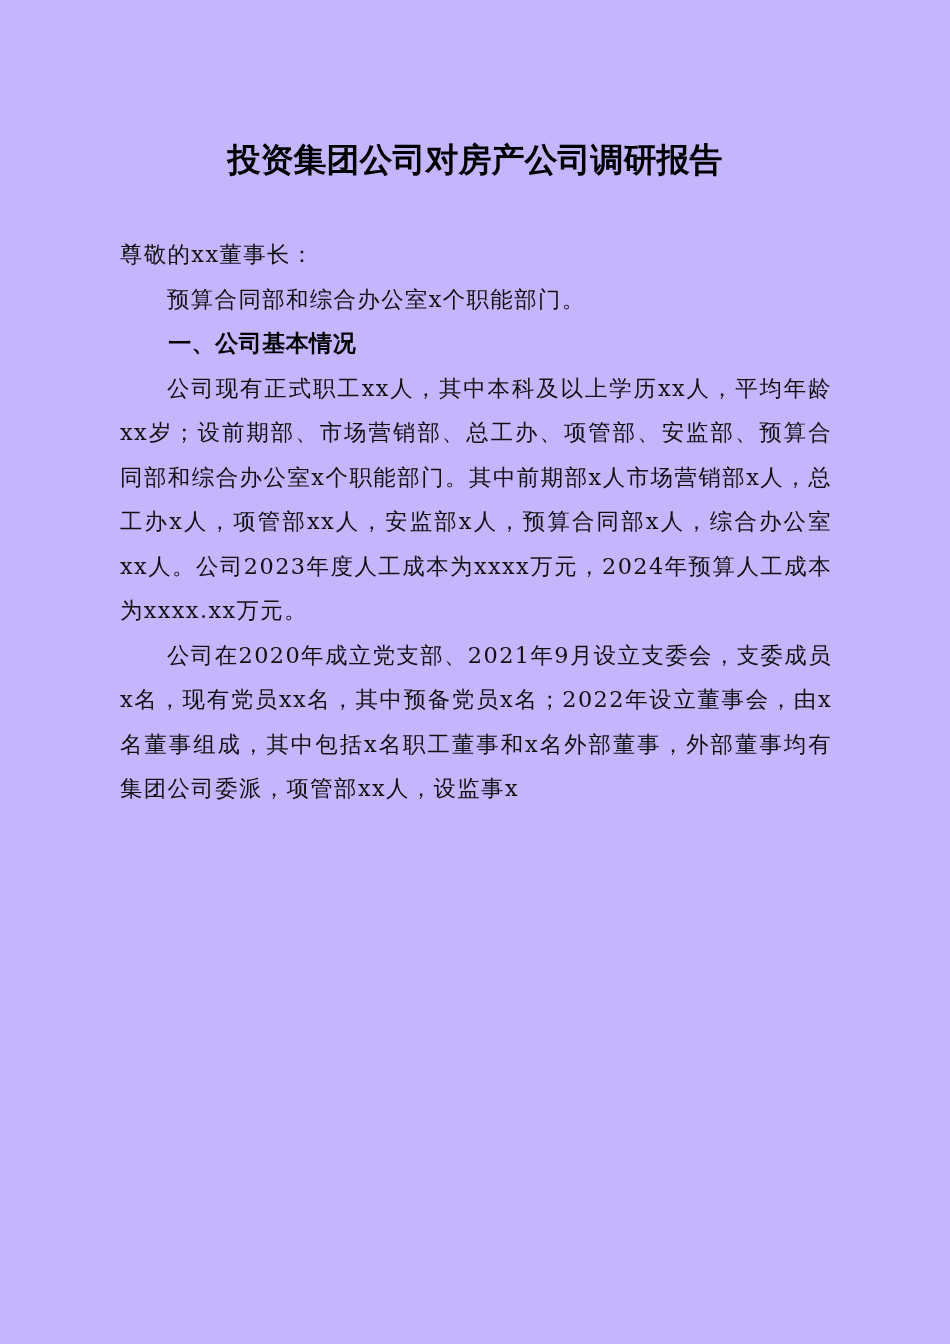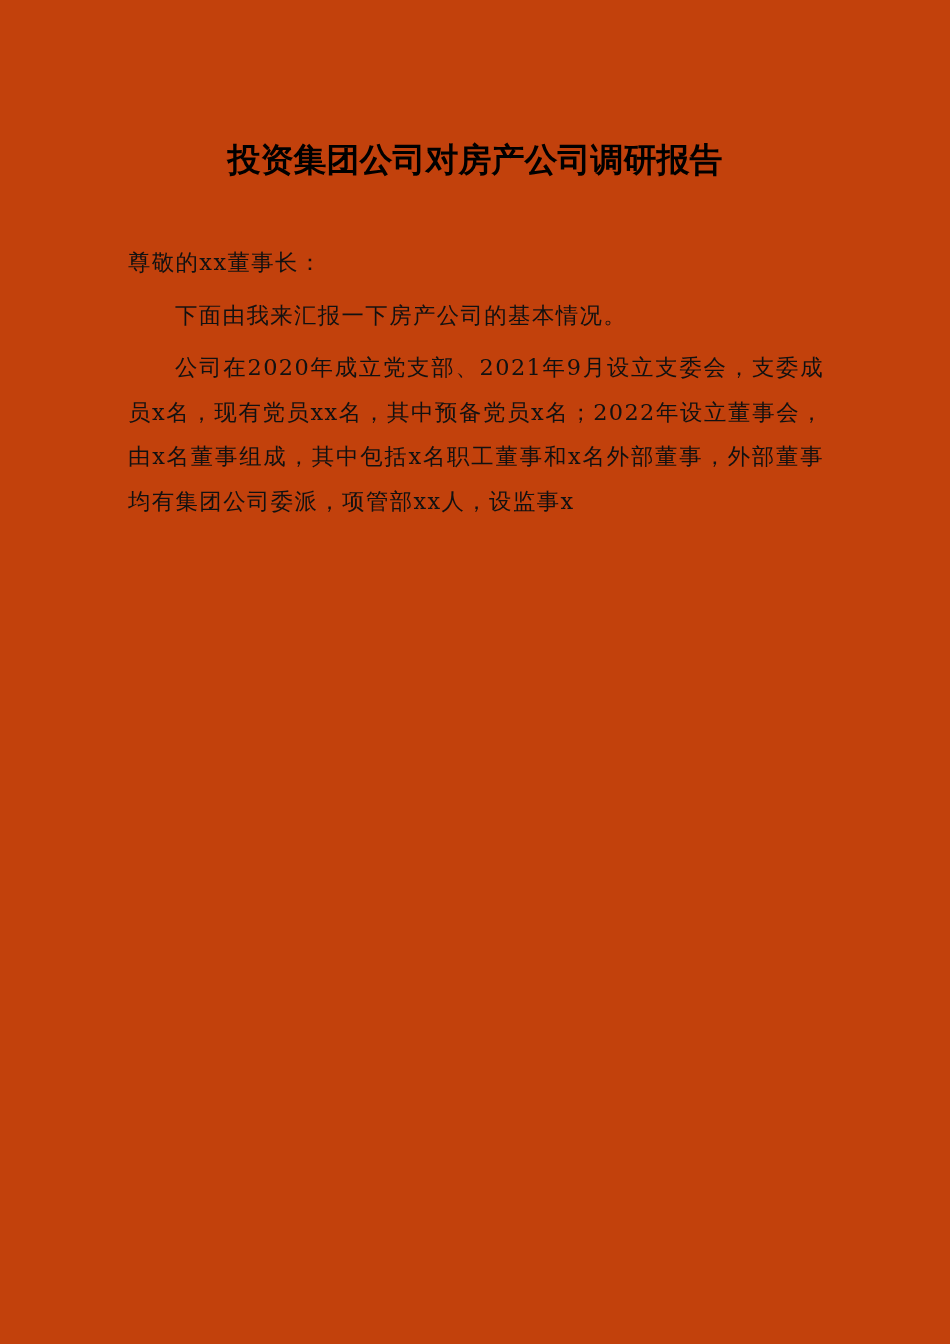--- a/index.html
+++ b/index.html
@@ -13,21 +13,21 @@
       position: relative;
       overflow: hidden;
       color: #111111;
     }
     .page {
       position: absolute;
       left: 0;
       top: 0;
       width: 950px;
       height: 1344px;
-      background: #c2410c;
+      background: #c4b5fd;
     }
     .title {
       position: absolute;
       left: 0;
       top: 136px;
       width: 950px;
       text-align: center;
       font-family: "DejaVu Serif", "Liberation Serif", serif;
       font-weight: bold;
       font-size: 33px;
@@ -40,21 +40,21 @@
       left: 120px;
       top: 232px;
       width: 712px;
       font-family: "DejaVu Serif", "Liberation Serif", serif;
       font-size: 22.4px;
       line-height: 44.5px;
       color: #111111;
       letter-spacing: 1.4px;
     }
     .body p {
-      margin: 8px;
+      margin: 0;
       text-align: justify;
       text-align-last: left;
     }
     .body p.indent {
       text-indent: 2.1em;
     }
     .body p.heading {
       text-indent: 2.1em;
       font-family: "DejaVu Sans", "Liberation Sans", sans-serif;
       font-weight: bold;
@@ -64,16 +64,18 @@
     }
   </style>
 </head>
 <body>
 
 <div class="page">
   <div class="title">投资集团公司对房产公司调研报告</div>
 
   <div class="body">
     <p>尊敬的xx董事长：</p>
-    <p class="indent">下面由我来汇报一下房产公司的基本情况。</p>
+    <p class="indent">预算合同部和综合办公室x个职能部门。</p>
+    <p class="heading">一、公司基本情况</p>
+    <p class="indent">公司现有正式职工xx人，其中本科及以上学历xx人，平均年龄xx岁；设前期部、市场营销部、总工办、项管部、安监部、预算合同部和综合办公室x个职能部门。其中前期部x人市场营销部x人，总工办x人，项管部xx人，安监部x人，预算合同部x人，综合办公室xx人。公司2023年度人工成本为xxxx万元，2024年预算人工成本为xxxx.xx万元。</p>
     <p class="indent">公司在2020年成立党支部、2021年9月设立支委会，支委成员x名，现有党员xx名，其中预备党员x名；2022年设立董事会，由x名董事组成，其中包括x名职工董事和x名外部董事，外部董事均有集团公司委派，项管部xx人，设监事x</p>
   </div>
 </div>
 
 </body></html>

